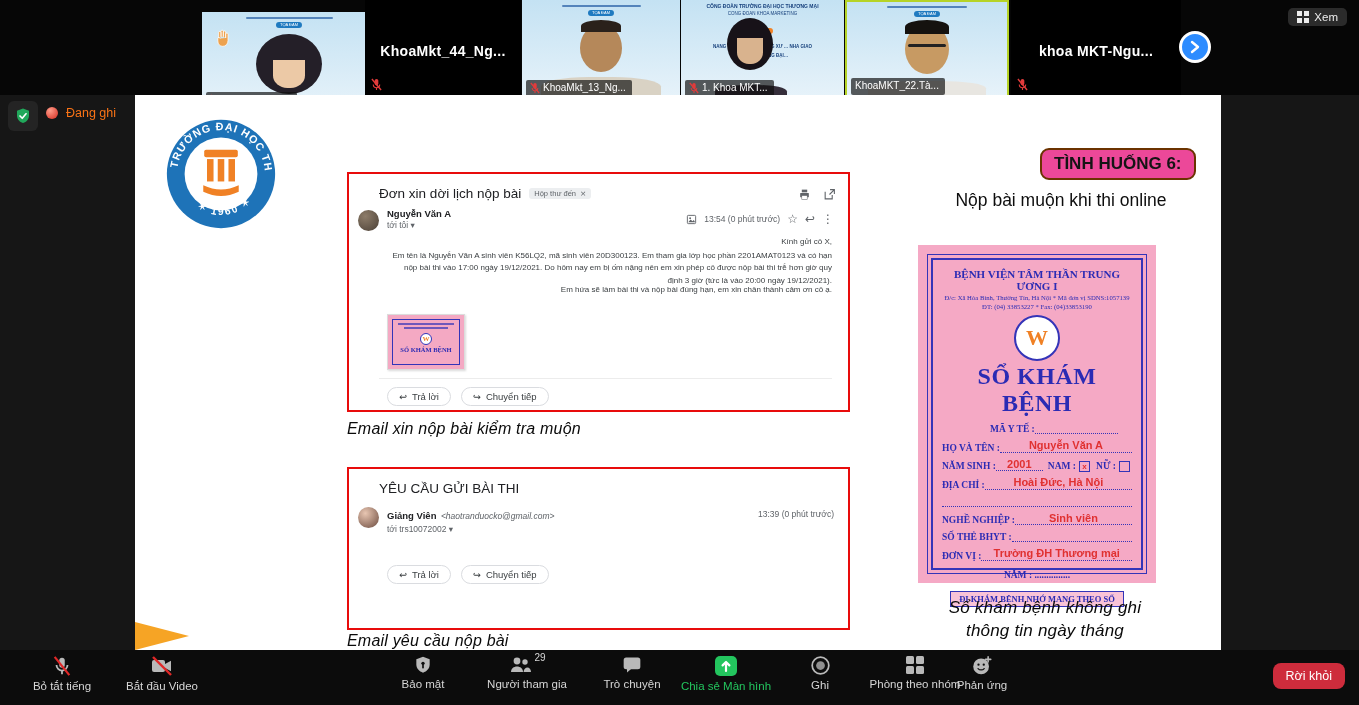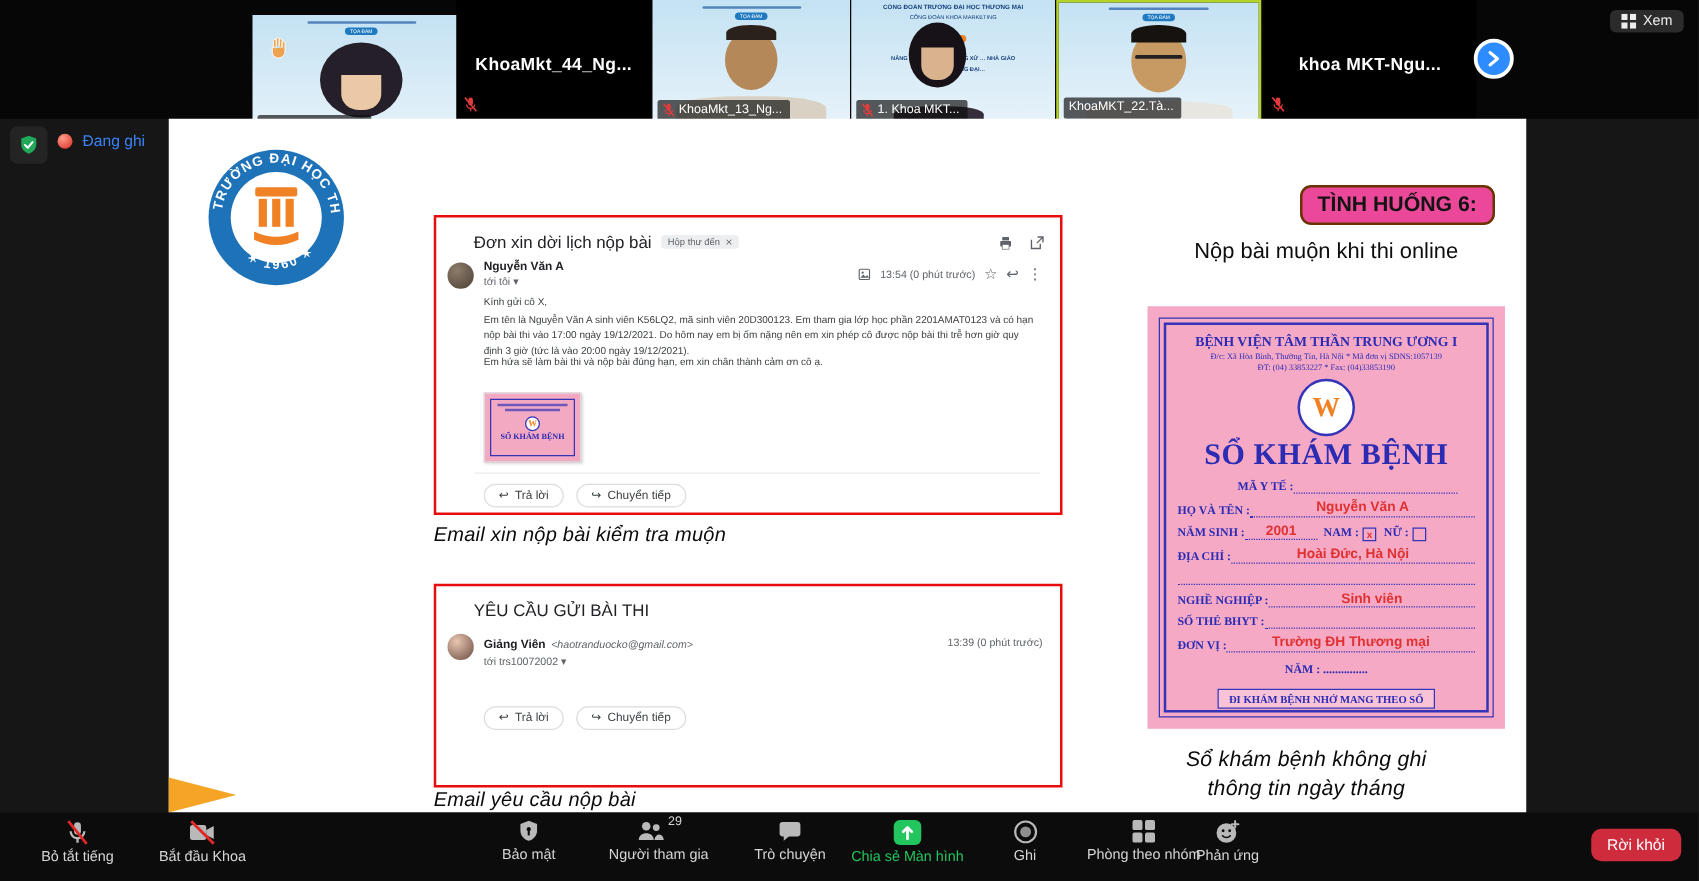--- a/index.html
+++ b/index.html
@@ -27,21 +27,21 @@
            font-size:11.5px;padding:3px 9px;display:flex;align-items:center;gap:5px;}
   .next-arrow{position:absolute;left:1179px;top:31px;width:32px;height:32px;border-radius:50%;
               background:#2d8cff;border:3px solid #fff;box-sizing:border-box;
               display:flex;align-items:center;justify-content:center;}
 
   
   .shieldbox{position:absolute;left:8px;top:101px;width:30px;height:30px;background:#242424;
              border-radius:6px;display:flex;align-items:center;justify-content:center;}
   .recwrap{position:absolute;left:46px;top:106px;display:flex;align-items:center;gap:8px;}
   .recdot{width:12px;height:12px;border-radius:50%;background:radial-gradient(circle at 35% 30%,#ff9d8a,#d72b1f);}
-  .reclabel{color:#3b82f6;font-size:12.5px;}
+  .reclabel{color:#f97316;font-size:12.5px;}
 
   
   .slide{position:absolute;left:135px;top:95px;width:1086px;height:555px;background:#ffffff;}
   .redbox{position:absolute;left:212px;width:503px;background:#fff;border:2px solid #e80c0c;box-sizing:border-box;}
   .caption{position:absolute;font-style:italic;font-size:16px;color:#0a0a0a;letter-spacing:.2px;}
   .badge{position:absolute;left:905px;top:53px;background:#ec4899;border:2px solid #6b3300;border-radius:9px;
          padding:4px 12px;font-size:17px;font-weight:bold;color:#141414;white-space:nowrap;}
   .subtitle{position:absolute;left:793px;top:95px;width:266px;text-align:center;font-size:17.5px;color:#0d0d0d;}
   .tri{position:absolute;left:0;bottom:0;width:0;height:0;border-top:14px solid transparent;
        border-bottom:14px solid transparent;border-left:54px solid #f6a425;}
@@ -51,38 +51,38 @@
   .gm-subject .s{font-size:13.5px;color:#202124;}
   .gm-chip{background:#eceef0;border-radius:3px;font-size:7.5px;color:#5f6368;padding:1px 5px;display:flex;gap:4px;align-items:center;}
   .gm-hicons{position:absolute;right:12px;top:14px;display:flex;gap:12px;align-items:center;}
   .gm-avatar{position:absolute;left:9px;width:21px;height:21px;border-radius:50%;}
   .gm-sender{position:absolute;left:38px;}
   .gm-sender .n{font-size:9.5px;font-weight:bold;color:#202124;}
   .gm-sender .e{font-size:8.5px;color:#5f6368;font-weight:normal;font-style:italic;}
   .gm-sender .to{font-size:8.5px;color:#5f6368;margin-top:1px;}
   .gm-meta{position:absolute;right:14px;display:flex;align-items:center;gap:7px;color:#5f6368;}
   .gm-meta .t{font-size:8.5px;}
-  .gm-body{position:absolute;left:38px;right:16px;font-size:8px;color:#3c4043;line-height:1.55;}
+  .gm-body{position:absolute;left:38px;right:16px;font-size:8px;color:#3c4043;line-height:1.55;text-align:right;}
   .gbtn{display:inline-flex;align-items:center;gap:5px;border:1px solid #dadce0;border-radius:14px;
         padding:3px 11px;font-size:9.5px;color:#3c4043;background:#fff;}
   .glyph{font-family:"DejaVu Sans",sans-serif;}
 
   
   .attach{position:absolute;left:38px;top:140px;width:76px;height:54px;background:#f4a9c3;
           border:1px solid #dcdcdc;box-shadow:1px 1px 2px rgba(0,0,0,.15);}
   .attach .inner{position:absolute;inset:4px;border:1px solid #3434b8;}
   .attach .ml{position:absolute;left:10px;right:10px;height:1.5px;background:#3434b8;opacity:.7;}
   .attach .dot{position:absolute;left:50%;top:18px;transform:translateX(-50%);width:10px;height:10px;
                border-radius:50%;background:#fff;border:1px solid #3434b8;color:#f08125;font-size:7px;
                font-weight:bold;text-align:center;line-height:10px;font-family:"Liberation Serif",serif;}
   .attach .mt{position:absolute;left:0;right:0;top:31px;text-align:center;font-size:6.5px;font-weight:bold;
               color:#2b2bb4;font-family:"Liberation Serif",serif;}
 
   
-  .card{position:absolute;left:783px;top:150px;width:264px;height:338px;background:#f5a9c5;padding-left:22px;}
+  .card{position:absolute;left:783px;top:150px;width:238px;height:338px;background:#f5a9c5;}
   .card-f1{position:absolute;inset:9px;border:1px solid #3434b8;}
   .card-f2{position:absolute;inset:3px;border:2px solid #3434b8;padding:5px 9px;box-sizing:border-box;
            font-family:"Liberation Serif",serif;color:#2b2bb4;}
   .hosp{font-size:11px;font-weight:bold;text-align:center;margin-top:3px;}
   .hline{font-size:6.7px;text-align:center;margin-top:2px;}
   .hlogo{width:42px;height:42px;border-radius:50%;background:#fff;border:2px solid #3434b8;margin:5px auto 2px;
          display:flex;align-items:center;justify-content:center;font-weight:bold;color:#f08125;font-size:22px;}
   .ctitle{font-size:24px;font-weight:bold;text-align:center;letter-spacing:.5px;margin:2px 0 6px;}
   .frow{display:flex;align-items:flex-end;font-size:9.5px;font-weight:bold;margin-top:6px;white-space:nowrap;}
   .fline{flex:1;border-bottom:1.5px dotted #3434b8;text-align:center;line-height:1;min-height:10px;}
@@ -422,21 +422,21 @@
       </svg>
       <span>Bỏ tắt tiếng</span>
     </div>
 
     <div class="titem" style="left:112px;width:100px;">
       <svg width="24" height="22" viewBox="0 0 24 22">
         <rect x="2" y="5" width="13" height="12" rx="2" fill="#b9b9b9"></rect>
         <path d="M15 9l6-3.2v10.4L15 13z" fill="#b9b9b9"></path>
         <line x1="3" y1="2" x2="21" y2="20" stroke="#e02828" stroke-width="2.4"></line>
       </svg>
-      <span>Bắt đầu Khoa</span>
+      <span>Bắt đầu Video</span>
     </div>
 
     <div class="titem" style="left:383px;width:80px;">
       <svg width="20" height="20" viewBox="0 0 24 24">
         <path d="M12 2l8 3v6.2c0 5-3.4 8.6-8 10-4.6-1.4-8-5-8-10V5z" fill="#b9b9b9"></path>
         <circle cx="12" cy="10" r="2" fill="#0c0c0c"></circle>
           <rect x="11" y="11" width="2" height="5" fill="#0c0c0c"></rect>
       </svg>
       <span>Bảo mật</span>
     </div>

